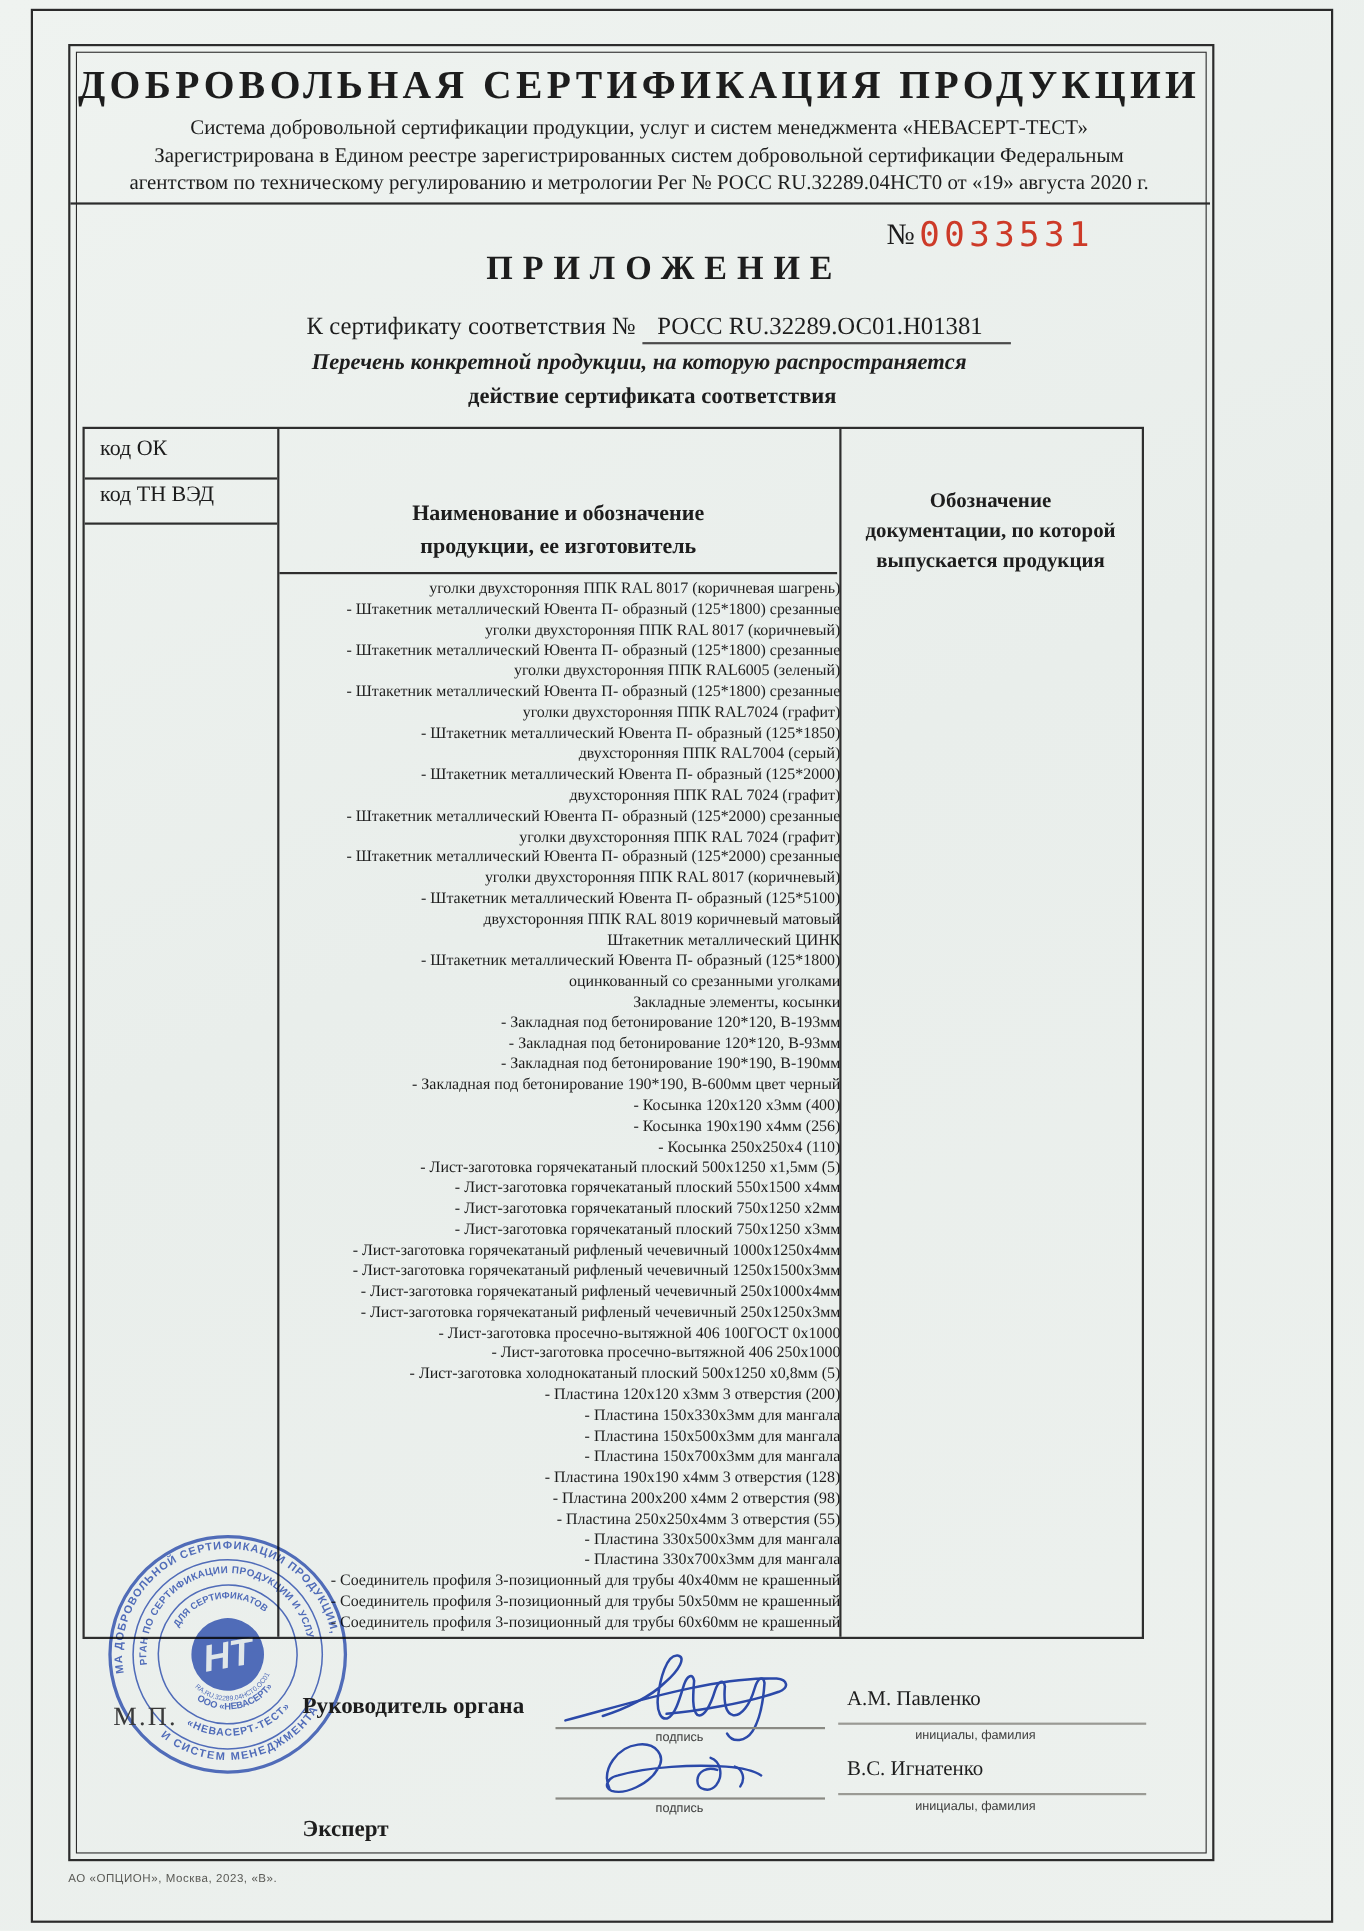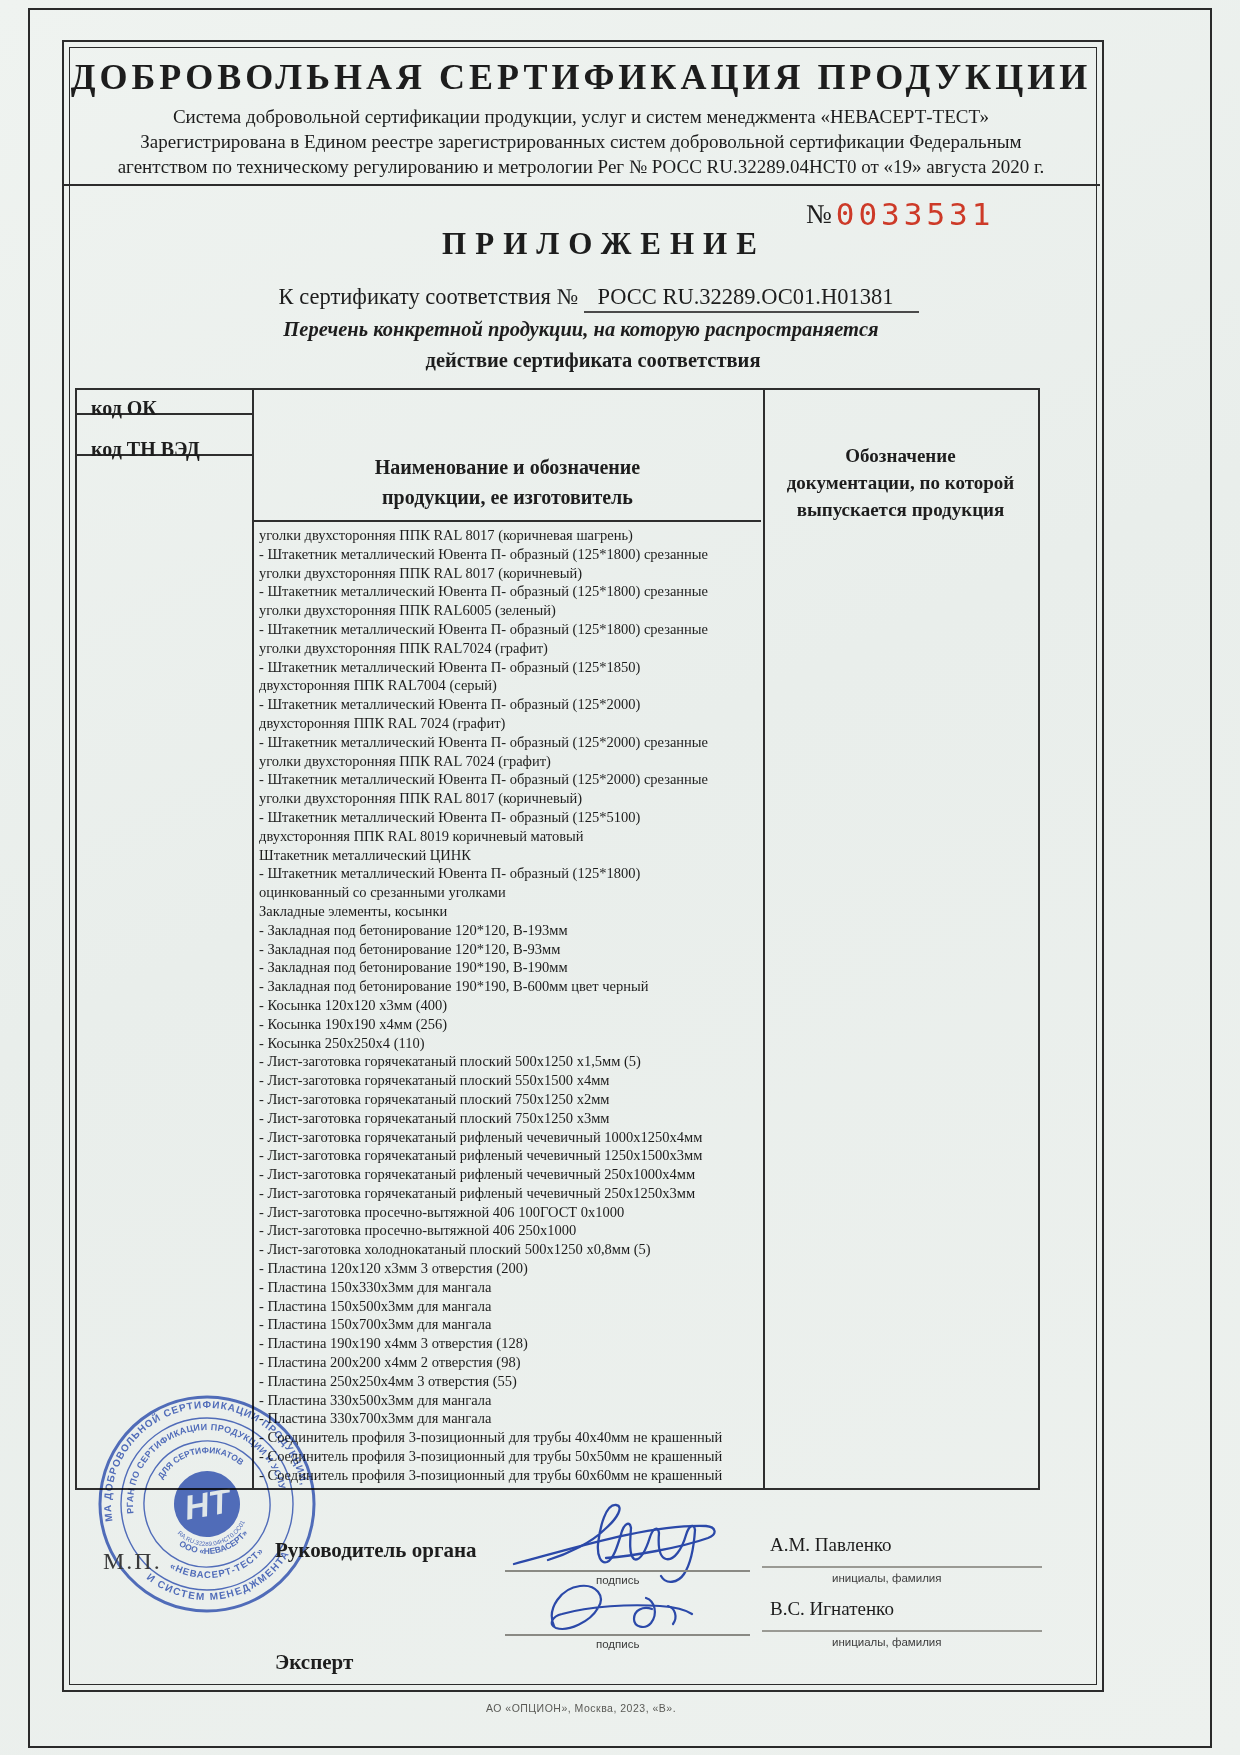--- a/index.html
+++ b/index.html
@@ -20,49 +20,49 @@
   .number-sign{font-size:27px;}
   .number-value{font-family:"DejaVu Sans Mono",monospace;font-size:31px;letter-spacing:4px;color:#cd3a28;vertical-align:-2px;}
   .doc-title{top:226px;font-size:31px;font-weight:bold;letter-spacing:9px;padding-left:23px;}
   .cert-line{top:284px;font-size:22.5px;white-space:nowrap;margin-left:18px;}
   .cert-value{border-bottom:2px solid #4a4a4a;padding:0 26px 2px 14px;}
   .purpose1{top:318px;font-size:20.5px;font-weight:bold;font-style:italic;}
   .purpose2{top:349px;font-size:20.5px;font-weight:bold;margin-left:12px;}
   .table{left:75px;top:388px;width:965px;height:1102px;border:2px solid #2e2e2e;box-sizing:border-box;}
   .t-v{top:0;bottom:0;width:2px;background:#2e2e2e;}
   .t-v1{left:175px;} .t-v2{left:686px;}
-  .cell-code{left:0;width:175px;height:25px;border-bottom:2px solid #2e2e2e;box-sizing:border-box;
-             font-weight:bold;font-size:20px;padding:7px 0 0 14px;}
+  .cell-code{left:0;width:175px;height:46px;border-bottom:2px solid #2e2e2e;box-sizing:border-box;
+             font-weight:normal;font-size:20px;padding:7px 0 0 14px;}
   .cell-ok{top:0;} .cell-tnved{top:41px;}
   .col2-header{left:177px;top:58px;width:507px;height:74px;border-bottom:2px solid #2e2e2e;box-sizing:border-box;
                text-align:center;font-weight:bold;font-size:20px;line-height:30px;padding-top:4px;}
   .col3-header{left:688px;top:52px;width:271px;text-align:center;font-weight:bold;font-size:19px;line-height:27px;}
   .products{left:182px;top:136px;width:505px;font-size:14.5px;line-height:18.8px;white-space:nowrap;}
-  .product-line{height:18.8px;overflow:visible;}
+  .product-line{height:18.8px;overflow:visible;text-align:right;}
   .stamp{left:95px;top:1392px;width:224px;height:224px;mix-blend-mode:multiply;opacity:.88;}
   .mp-mark{left:103px;top:1548px;font-size:24px;letter-spacing:2px;color:#3a3a3a;}
   .role1{left:275px;top:1538px;font-size:21px;font-weight:bold;}
   .role2{left:275px;top:1602px;font-size:21px;font-weight:bold;margin-top:48px;}
   .sig-line{height:2px;background:#8a8a84;}
   .sig-line1{left:505px;top:1570px;width:245px;}
   .sig-line2{left:505px;top:1634px;width:245px;}
   .caption{font-family:"Liberation Sans","DejaVu Sans",sans-serif;font-size:11.5px;color:#3c3c3c;}
   .sign-cap1{left:596px;top:1574px;}
   .sign-cap2{left:596px;top:1638px;}
   .name1{left:770px;top:1534px;font-size:19px;}
   .name2{left:770px;top:1598px;font-size:19px;}
   .name-line{height:1.5px;background:#9a9a94;}
   .name-line1{left:762px;top:1566px;width:280px;}
   .name-line2{left:762px;top:1630px;width:280px;}
   .name-cap1{left:832px;top:1572px;}
   .name-cap2{left:832px;top:1636px;}
   .sig-ink{mix-blend-mode:multiply;}
   .sig1{left:508px;top:1498px;width:235px;height:92px;}
   .sig2{left:528px;top:1576px;width:190px;height:78px;}
-  .footer{left:62px;top:1702px;width:1038px;text-align:center;
+  .footer{left:62px;top:1702px;width:1038px;
           font-family:"Liberation Sans","DejaVu Sans",sans-serif;font-size:10.5px;color:#5a5a56;letter-spacing:.5px;}
 </style>
 </head>
 <body>
 
 <div class="page">
 
   <div class="abs outer-border"></div>
   <div class="abs frame">
     <div class="frame-inner"></div>

